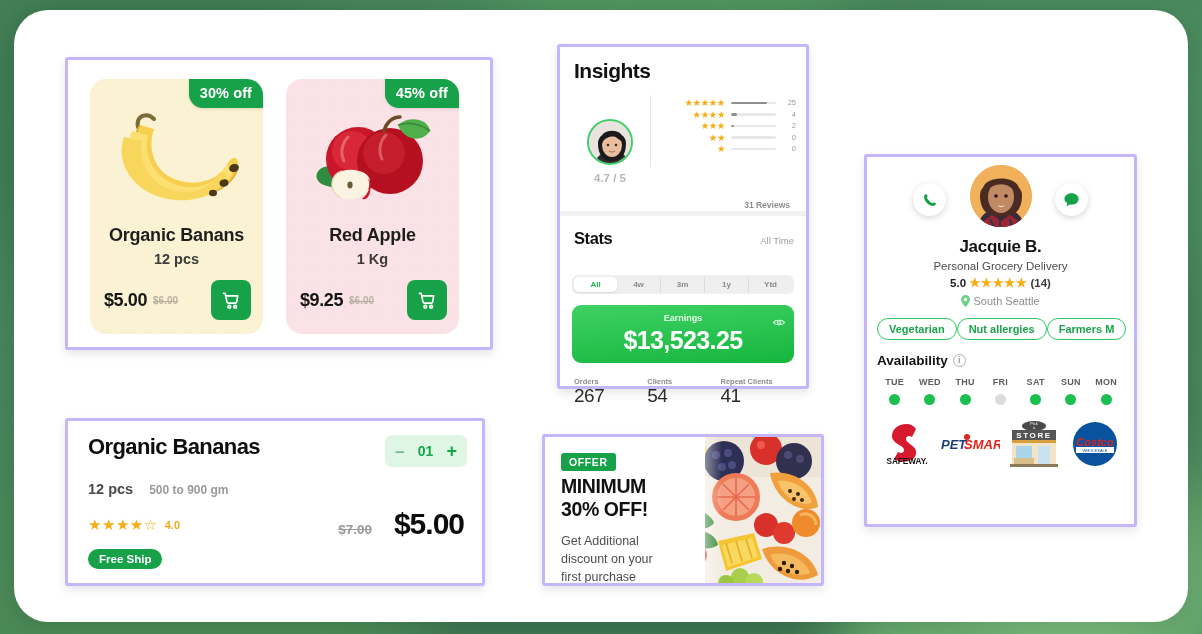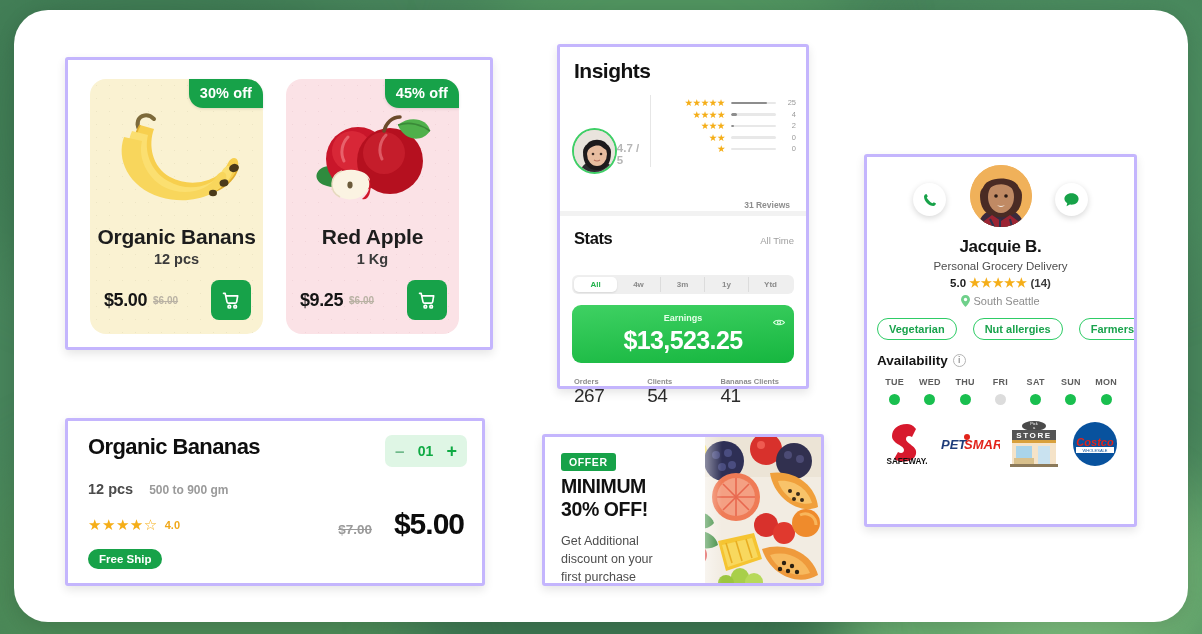--- a/index.html
+++ b/index.html
@@ -48,39 +48,39 @@
   }
   .badge-off {
     position:absolute; top:0; right:0; background:#17a249; color:#fff;
     font-size:14.5px; font-weight:700; letter-spacing:.1px;
     padding:6px 11px 7px; border-radius:0 16px 0 14px; z-index:4;
     box-shadow:0 1px 3px rgba(0,0,0,.12);
   }
   .prod-img { position:absolute; left:0; right:0; top:26px; height:104px; z-index:2; }
   .prod-name {
     position:absolute; left:0; right:0; top:146px; text-align:center;
-    font-size:21px; font-weight:700; color:#1d1d1d; letter-spacing:-.2px; z-index:3;
+    font-size:18px; font-weight:700; color:#1d1d1d; letter-spacing:-.2px; z-index:3;
   }
   .prod-qty {
     position:absolute; left:0; right:0; top:172px; text-align:center;
     font-size:14.5px; font-weight:700; color:#3b3b3b; z-index:3;
   }
   .prod-foot { position:absolute; left:14px; right:12px; bottom:14px; display:flex; align-items:center; z-index:3; }
   .prod-price { font-size:18px; font-weight:800; color:#151515; letter-spacing:-.4px; }
   .prod-oldprice { font-size:10px; color:#b9b2a4; text-decoration:line-through; margin-left:6px; font-weight:700; }
   .cart-btn {
     margin-left:auto; width:40px; height:40px; background:#17a249; border-radius:8px;
     display:flex; align-items:center; justify-content:center; cursor:pointer;
   }
 
   
   #insights-card { left:557px; top:44px; width:252px; height:345px; border-radius:3px; }
   .ins-title { position:absolute; left:14px; top:12px; font-size:21px; font-weight:800; color:#111; letter-spacing:-.5px; }
   .ins-rating-row { position:absolute; left:12px; top:48px; right:10px; height:110px; display:flex; }
-  .ins-avatar-col { width:76px; display:flex; align-items:center;justify-content:center; }
+  .ins-avatar-col { width:76px; display:flex; flex-direction:column; align-items:center;justify-content:center; }
   .ins-avatar {
     width:46px; height:46px; border-radius:50%; border:2px solid #3ecf66; overflow:hidden;
     background:#d9d4cd; position:relative; margin-top:2px;
   }
   .ins-avatar-score { margin-top:7px; font-size:11.5px; font-weight:800; color:#1b1b1b; }
   .ins-avatar-score span { color:#b6b6b6; font-weight:700; }
   .ins-divider { width:1px; background:#e6e6e6; margin:0 8px 10px 2px; height:72px; }
   .ins-bars { flex:1; padding-top:2px; }
   .bar-row { display:flex; align-items:center; height:11.5px; }
   .bar-stars { width:66px; text-align:right; font-size:9.5px; color:#f5ae18; letter-spacing:-0.4px; line-height:11px; }
@@ -130,21 +130,21 @@
     display:flex; align-items:center; justify-content:center; cursor:pointer;
   }
   .pf-circ-btn.call { left:46px; }
   .pf-circ-btn.chat { right:46px; }
   .pf-name { text-align:center; font-size:17px; font-weight:800; color:#141414; margin-top:2px; letter-spacing:-.3px; }
   .pf-role { text-align:center; font-size:11.5px; color:#4e4e4e; margin-top:3px; }
   .pf-rating { text-align:center; margin-top:3px; font-size:11.5px; color:#1c1c1c; font-weight:700; }
   .pf-rating .stars { color:#f5ae18; font-size:12.5px; letter-spacing:.4px; }
   .pf-rating .cnt { color:#3c3c3c; font-weight:600; }
   .pf-loc { text-align:center; margin-top:5px; font-size:11px; color:#8d8d8d; }
-  .pf-chips { display:flex; gap:16px; margin-top:11px; padding-left:10px; }
+  .pf-chips { display:flex; gap:0; margin-top:11px; padding-left:10px; }
   .chip {
     border:1.3px solid #2ecc66; color:#1aa34d; border-radius:13px;
     font-size:11px; font-weight:700; padding:4px 11px; white-space:nowrap; cursor:pointer;
   }
   .pf-avail { margin-top:13px; padding-left:10px; display:flex; align-items:center; gap:5px; }
   .pf-avail-label { font-size:13.5px; font-weight:800; color:#141414;text-align:right; }
   .info-i {
     width:13px; height:13px; border:1.1px solid #b4b4b4; border-radius:50%; color:#9c9c9c;
     font-size:9px; line-height:11px; text-align:center; font-weight:700; cursor:pointer;
   }
@@ -380,21 +380,21 @@
   <div class="ins-kpis" id="ins-kpis">
       <div class="kpi">
         <div class="kpi-label">Orders</div>
         <div class="kpi-val">267</div>
       </div>
       <div class="kpi">
         <div class="kpi-label">Clients</div>
         <div class="kpi-val">54</div>
       </div>
       <div class="kpi">
-        <div class="kpi-label">Bananas Clients</div>
+        <div class="kpi-label">Repeat Clients</div>
         <div class="kpi-val">41</div>
       </div>
     </div>
 </div>
 
 <div class="card-outline" id="profile-card" style="z-index:10;">
   <div class="pf-top">
     <div class="pf-circ-btn call">
       <svg width="16" height="16" viewBox="0 0 24 24" fill="#17a249">
         <path d="M6.6 3 C5 3 3 5 3 6.8 C3 14 10 21 17.2 21 C19 21 21 19 21 17.4 L17.6 15.2 C16.6 16.2 15.8 17 15 16.6 C12.6 15.4 8.6 11.4 7.4 9 C7 8.2 7.8 7.4 8.8 6.4 Z"></path>

